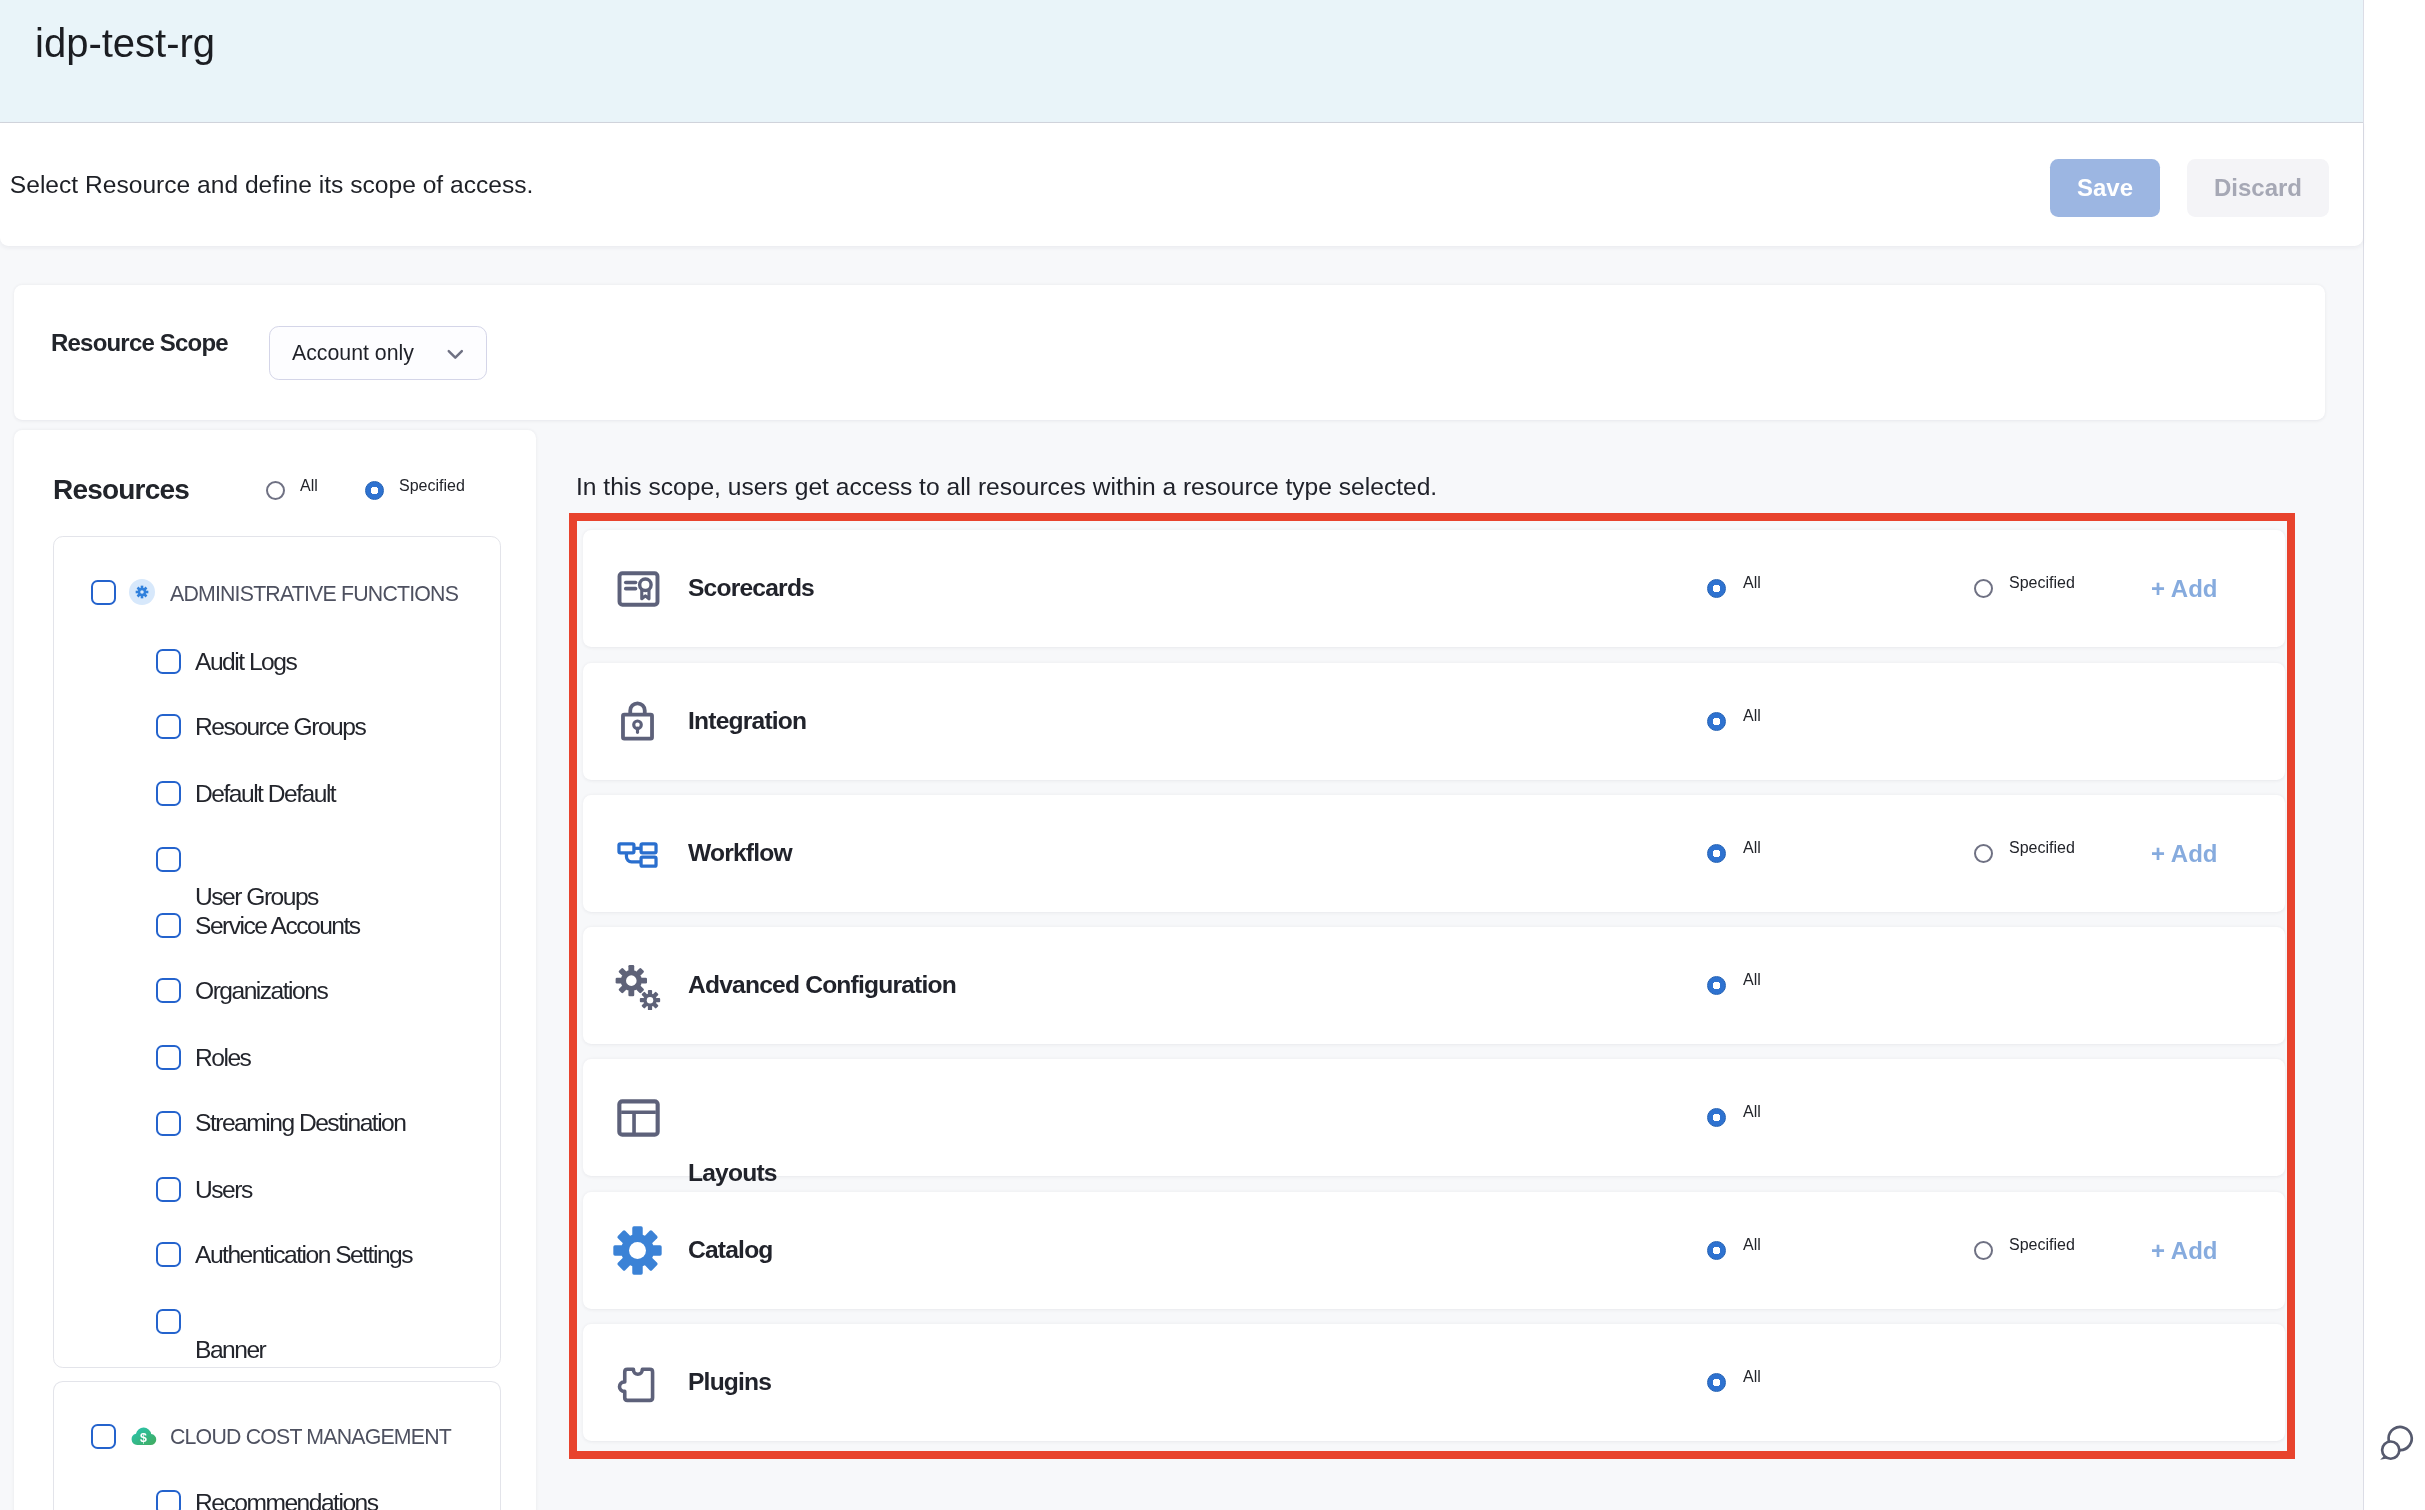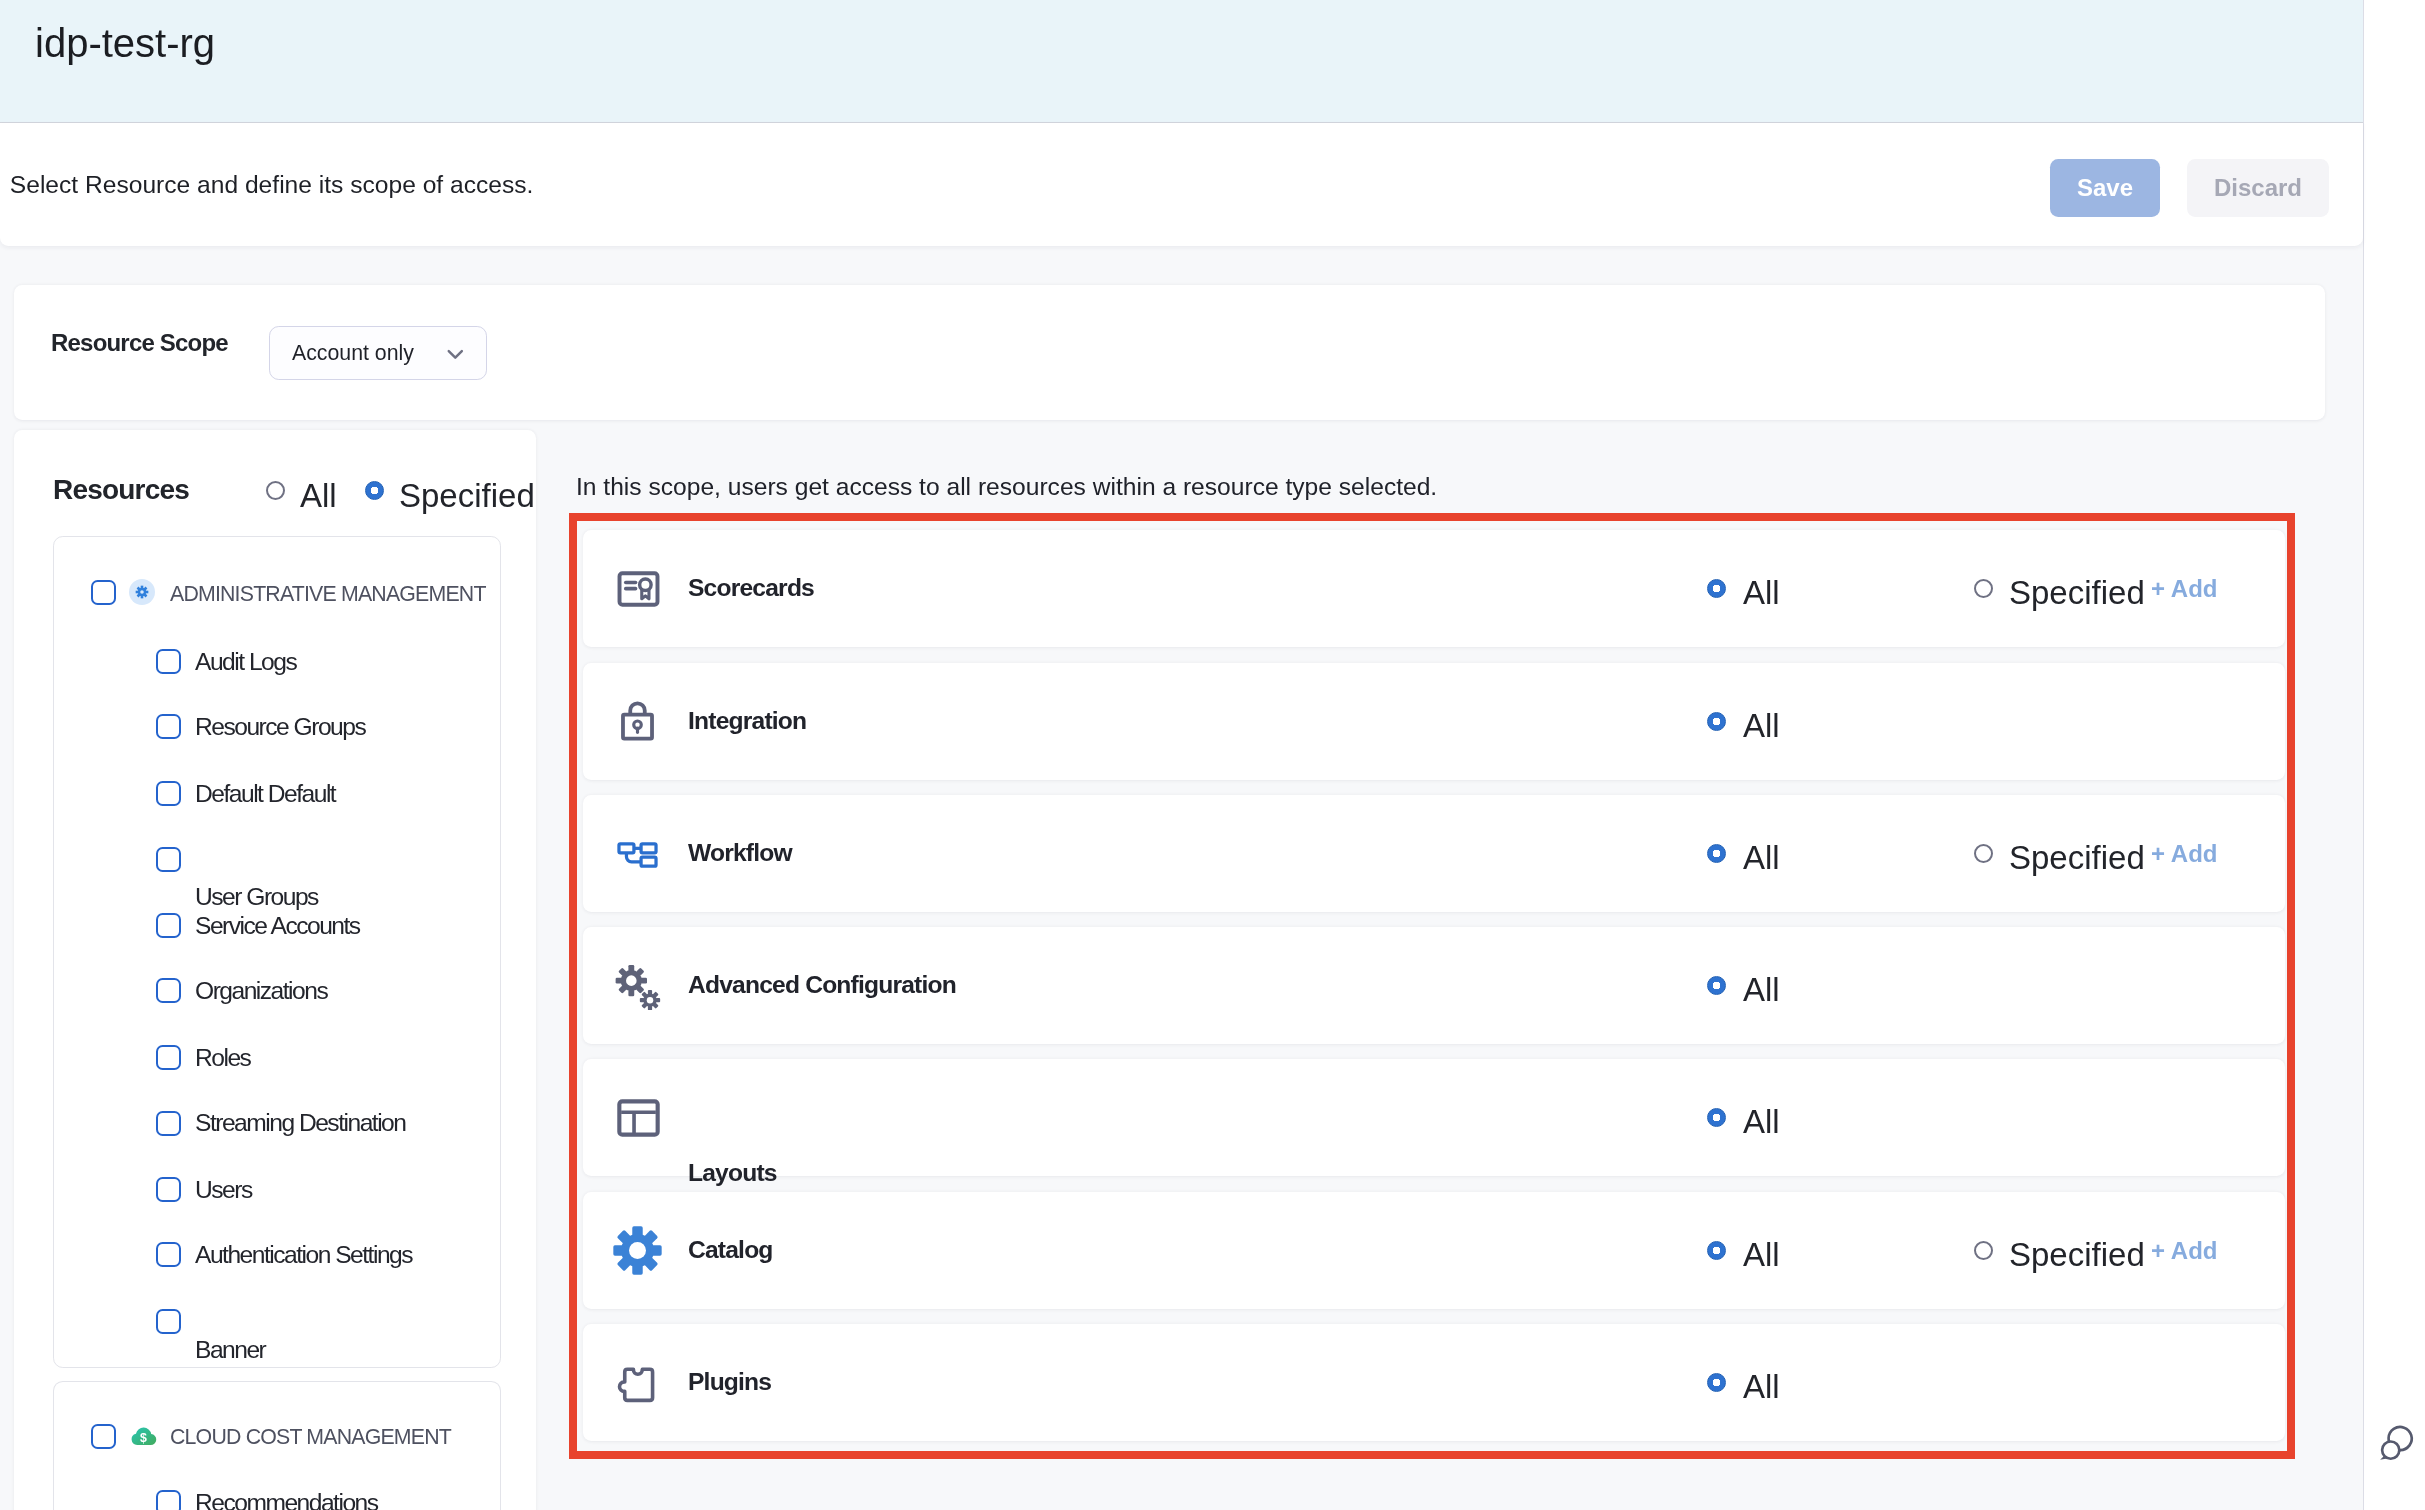--- a/index.html
+++ b/index.html
@@ -23,21 +23,21 @@
 .rscard { position:absolute; left:14px; top:285px; width:2311px; height:135px; background:#ffffff; border-radius:8.2px; box-shadow:0 0.8px 3.3px rgba(40,41,61,0.08); }
 .rscard .h { position:absolute; left:37px; top:44px; font-size:24px; letter-spacing:-0.8px; font-weight:700; color:#22252b; }
 .select { position:absolute; left:255px; top:41px; width:218px; height:54px; background:#fdfdff; border:1.6px solid #d4d5e8; border-radius:9.8px; }
 .select .val { position:absolute; left:22px; top:14px; font-size:21.3px; font-weight:400; color:#1f2128; }
 .select svg { position:absolute; right:18px; top:19.7px; }
 
 .leftcard { position:absolute; left:14px; top:430px; width:522px; height:1148px; background:#ffffff; border-radius:8.2px; box-shadow:0 0.8px 3.3px rgba(40,41,61,0.08); }
 .leftcard .h { position:absolute; left:39px; top:44px; font-size:28px; letter-spacing:-0.8px; font-weight:700; color:#22252b; }
 .radio { display:inline-block; width:19px; height:19px; border-radius:50%; background:#fff; border:2.1px solid #6f7183; vertical-align:middle; }
 .radio.sel { border:1.2px solid #2160b4; background:radial-gradient(circle, #ffffff 0 3.8px, #2e72d0 3.9px); }
-.rlabel { font-size:33px; color:#22242a; vertical-align:middle; }
+.rlabel { font-size:16px; color:#22242a; vertical-align:middle; }
 .innercard { position:absolute; left:39px; width:448px; background:#ffffff; border:1.6px solid #e3e4ea; border-radius:9.8px; }
 .cb { position:absolute; width:25.4px; height:25.4px; border:2.1px solid #2463cd; border-radius:6.6px; background:#fff; }
 .grouphead { position:absolute; white-space:nowrap; font-size:21.3px; font-weight:400; color:#4e5160; letter-spacing:-0.8px; }
 .item-label { position:absolute; white-space:nowrap; font-size:24.6px; letter-spacing:-1.5px; color:#23252c; }
 
 .scopetext { position:absolute; left:576px; top:473px; font-size:24.6px; color:#20222a; }
 
 .redbox { position:absolute; left:569px; top:513px; width:1726px; height:946px; border:8.2px solid #e8432d; }
 
 .row { position:absolute; left:583px; width:1702px; height:117px; background:#ffffff; border-radius:8.2px; box-shadow:0 0.8px 3.3px rgba(40,41,61,0.07); }
@@ -86,21 +86,21 @@
               <rect x="14.4" y="8.2" width="3.2" height="3.4" transform="rotate(135 16 16)"></rect>
               <rect x="14.4" y="8.2" width="3.2" height="3.4" transform="rotate(180 16 16)"></rect>
               <rect x="14.4" y="8.2" width="3.2" height="3.4" transform="rotate(225 16 16)"></rect>
               <rect x="14.4" y="8.2" width="3.2" height="3.4" transform="rotate(270 16 16)"></rect>
               <rect x="14.4" y="8.2" width="3.2" height="3.4" transform="rotate(315 16 16)"></rect>
             </g>
           </g>
           <circle cx="16" cy="16" r="2.2" fill="#d7e8fb"></circle>
         </svg>
       </div>
-      <div class="grouphead" style="left:116px; top:45px;">ADMINISTRATIVE MANAGEMENT</div>
+      <div class="grouphead" style="left:116px; top:45px;">ADMINISTRATIVE FUNCTIONS</div>
       <div class="cb" style="left:102px; top:112px;"></div>
         <div class="item-label" style="left:141px; top:111px;">Audit Logs</div>
       <div class="cb" style="left:102px; top:177px;"></div>
         <div class="item-label" style="left:141px; top:176px;">Resource Groups</div>
       <div class="cb" style="left:102px; top:244px;"></div>
         <div class="item-label" style="left:141px; top:243px;">Default Default</div>
       <div class="cb" style="left:102px; top:310px;"></div>
         <div class="item-label" style="left:141px; top:308px;margin-top:38px;">User Groups</div>
       <div class="cb" style="left:102px; top:376px;"></div>
         <div class="item-label" style="left:141px; top:375px;">Service Accounts</div>

